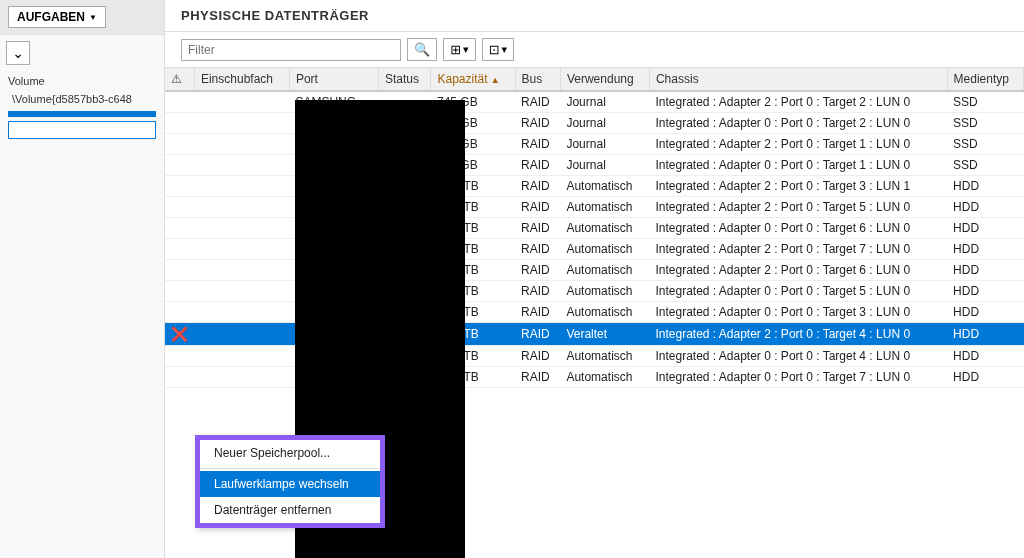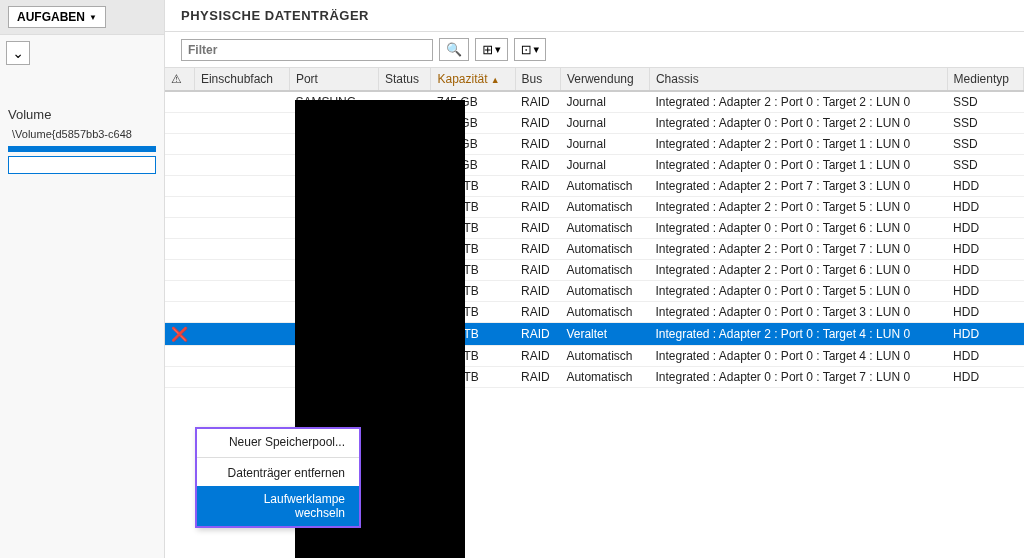--- a/index.html
+++ b/index.html
@@ -8,46 +8,46 @@
     .app-container { display: flex; width: 1024px; height: 558px; }
 
     
     .sidebar { width: 165px; background: #f8f8f8; border-right: 1px solid #ddd; display: flex; flex-direction: column; }
     .sidebar-header { padding: 6px 8px; background: #e8e8e8; border-bottom: 1px solid #ddd; }
     .aufgaben-btn { display: flex; align-items: center; gap: 4px; background: #fff; border: 1px solid #aaa; padding: 3px 8px; cursor: pointer; font-size: 12px; font-weight: bold; }
     .aufgaben-btn .chevron { font-size: 8px; }
     .sidebar-nav { padding: 6px; }
     .sidebar-nav-btn { width: 24px; height: 24px; background: #fff; border: 1px solid #aaa; display: flex; align-items: center; justify-content: center; cursor: pointer; font-size: 14px; }
     .sidebar-section { padding: 4px 8px; }
-    .sidebar-section-label { font-size: 13px; color: #333; margin-bottom: 4px; margin-top: 32px; }
+    .sidebar-section-label { font-size: 11px; color: #333; margin-bottom: 4px; }
     .sidebar-path { font-size: 11px; color: #333; word-break: break-all; padding: 2px 4px; }
     .sidebar-item-selected { background: #0078d7; color: #fff; padding: 3px 4px; margin-top: 4px; }
     .sidebar-text-input { width: 100%; border: 1px solid #0078d7; padding: 2px 4px; font-size: 11px; margin-top: 4px; }
 
     
     .main { flex: 1; display: flex; flex-direction: column; background: #fff; }
     .main-header { padding: 8px 16px; font-size: 13px; font-weight: bold; color: #333; letter-spacing: 0.5px; border-bottom: 1px solid #ddd; background: #fff; }
     .toolbar { display: flex; align-items: center; padding: 6px 16px; gap: 6px; border-bottom: 1px solid #ddd; background: #fff; }
-    .filter-input { border: 1px solid #aaa; padding: 3px 6px; font-size: 12px; width: 252px; font-weight: bold; }
+    .filter-input { border: 1px solid #aaa; padding: 3px 6px; font-size: 12px; width: 220px; }
     .toolbar-btn { background: #fff; border: 1px solid #aaa; padding: 3px 6px; cursor: pointer; display: flex; align-items: center; gap: 2px; font-size: 11px; }
     .toolbar-btn .icon { font-size: 13px; }
 
     
     .table-container { flex: 1; overflow-y: auto; position: relative; }
     table { width: 100%; border-collapse: collapse; font-size: 12px; }
     thead tr { background: #f0f0f0; border-bottom: 2px solid #ccc; }
     th { padding: 4px 6px; text-align: left; font-weight: normal; color: #333; border-right: 1px solid #ddd; white-space: nowrap; cursor: pointer; user-select: none; }
     th.sorted { color: #a16207; }
     th .sort-arrow { font-size: 9px; }
     td { padding: 3px 6px; border-bottom: 1px solid #eee; white-space: nowrap; color: #222; }
     tr.selected { background: #0078d7; color: #fff; }
     tr.selected td { color: #fff; }
 
     
-    .context-menu { position: absolute; left: 30px; bottom: 30px; background: #fff; border: 2px solid #8b5cf6; box-shadow: 2px 2px 6px rgba(0,0,0,0.2); width: 166px; z-index: 100; text-align: right; }
+    .context-menu { position: absolute; left: 30px; bottom: 30px; background: #fff; border: 5px solid #8b5cf6; box-shadow: 2px 2px 6px rgba(0,0,0,0.2); width: 190px; z-index: 100; }
     .context-menu-item { padding: 6px 14px; cursor: pointer; font-size: 12px; color: #222; }
     .context-menu-item:hover, .context-menu-item.active { background: #0078d7; color: #fff; }
     .context-menu-separator { height: 1px; background: #ddd; margin: 2px 0; }
   </style>
 </head>
 <body>
 
 <div class="app-container">
 
   <div class="sidebar">
@@ -151,21 +151,21 @@
               <td>SSD</td>
             </tr>
             <tr>
               <td></td>
               <td></td>
               <td>SEAGATE D</td>
               <td></td>
               <td>2,18 TB</td>
               <td>RAID</td>
               <td>Automatisch</td>
-              <td>Integrated : Adapter 2 : Port 7 : Target 3 : LUN 0</td>
+              <td>Integrated : Adapter 2 : Port 0 : Target 3 : LUN 1</td>
               <td>HDD</td>
             </tr>
             <tr>
               <td></td>
               <td></td>
               <td>SEAGATE D</td>
               <td></td>
               <td>2,18 TB</td>
               <td>RAID</td>
               <td>Automatisch</td>
@@ -259,18 +259,18 @@
               <td>Automatisch</td>
               <td>Integrated : Adapter 0 : Port 0 : Target 7 : LUN 0</td>
               <td>HDD</td>
             </tr>
           </tbody>
       </table>
 
       <div class="context-menu" id="context-menu">
       <div class="context-menu-item">Neuer Speicherpool...</div>
           <div class="context-menu-separator"></div>
+          <div class="context-menu-item active">Laufwerklampe wechseln</div>
           <div class="context-menu-item">Datenträger entfernen</div>
-          <div class="context-menu-item active">Laufwerklampe wechseln</div>
         </div>
     </div>
   </div>
 </div>
 
 </body></html>

